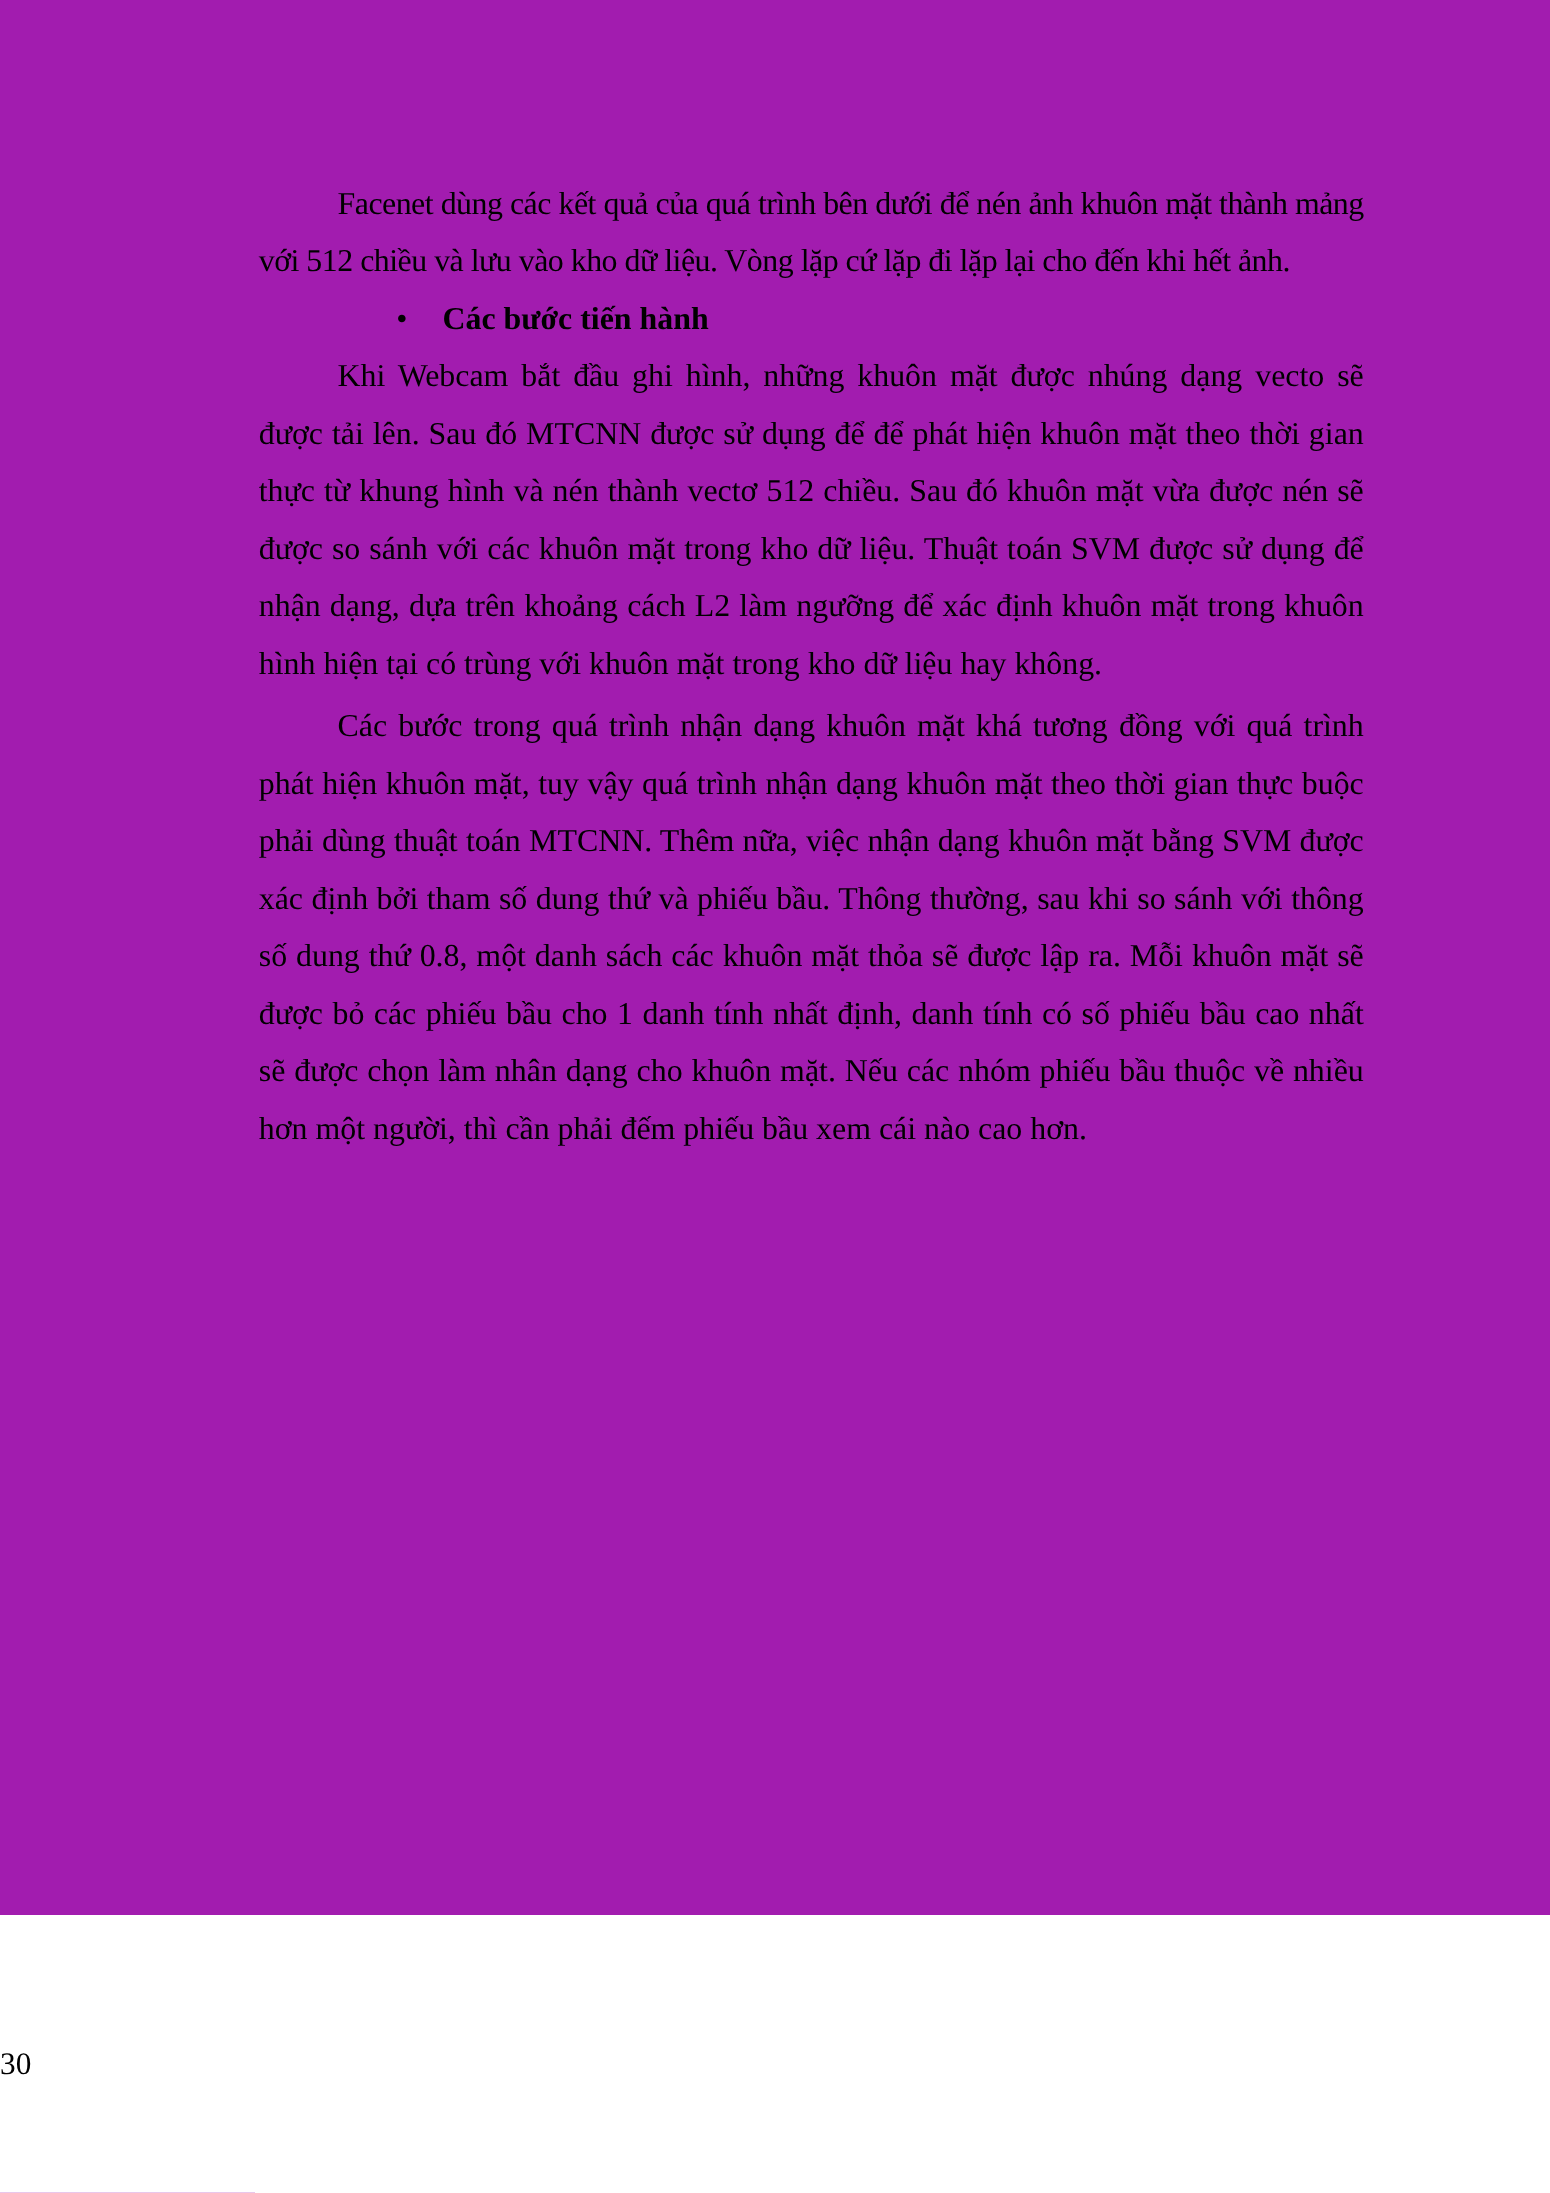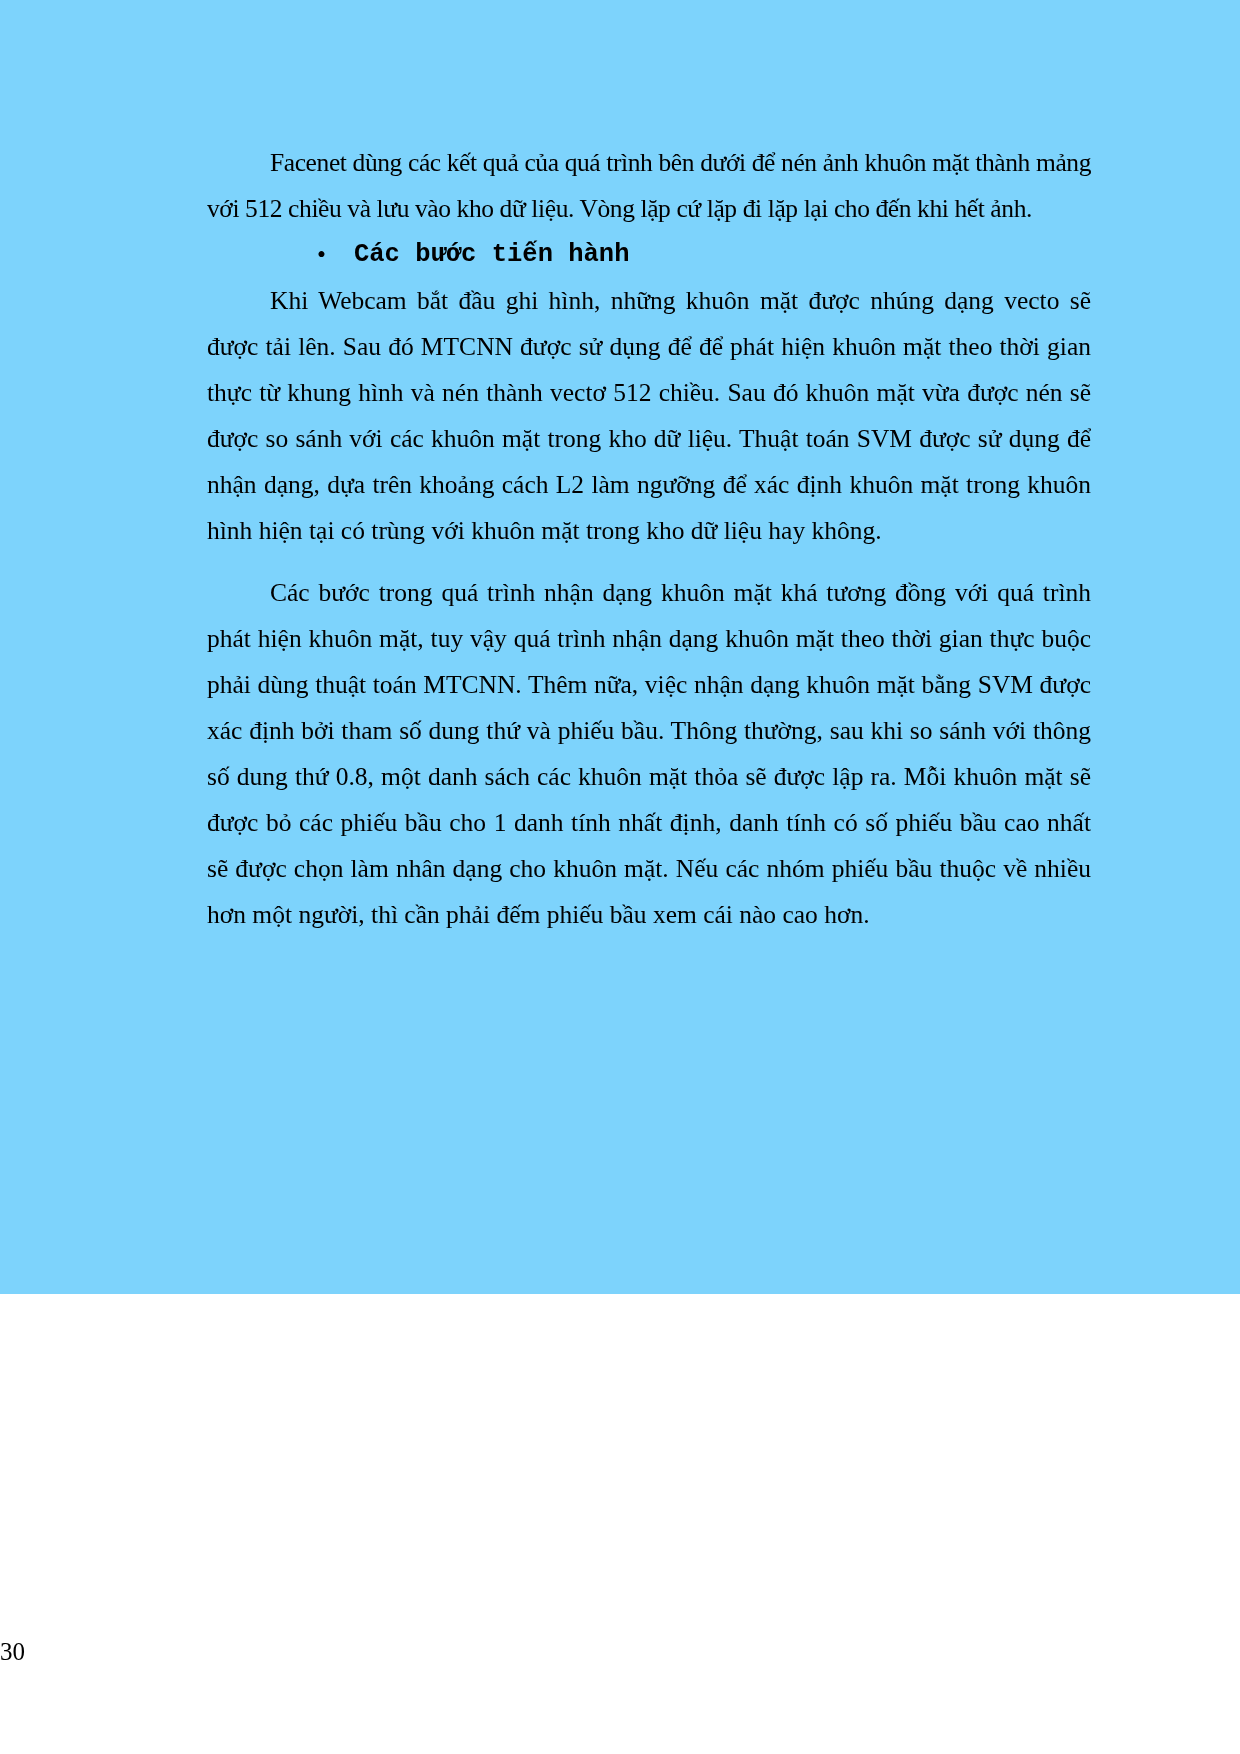--- a/index.html
+++ b/index.html
@@ -12,22 +12,22 @@
       height: 1754px;
       position: relative;
       overflow: hidden;
       font-family: "Liberation Serif", "DejaVu Serif", serif;
       color: #000000;
     }
     .page {
       position: absolute;
       left: 0; top: 0;
       width: 1240px;
-      height: 1294px;
-      background: #7dd3fc;
+      height: 1532px;
+      background: #a21caf;
     }
     .content {
       position: absolute;
       left: 207px;
       top: 140px;
       width: 884px;
     }
     .para {
       margin: 0;
       font-size: 25.5px;
@@ -49,24 +49,23 @@
     .bullet {
       position: absolute;
       left: 110px;
       top: 0;
       font-weight: normal;
     }
     .heading-text {
       position: absolute;
       left: 147px;
       top: 0;
-      font-family: Liberation Mono, monospace;
     }
     .para + .para {
-      margin-top: 16px;
+      margin-top: 4px;
     }
     .page-number {
       position: absolute;
       left: 0;
       width: 1240px;
       top: 1637px;
       text-align: left;
       font-size: 25px;
       line-height: 30px;
     }

